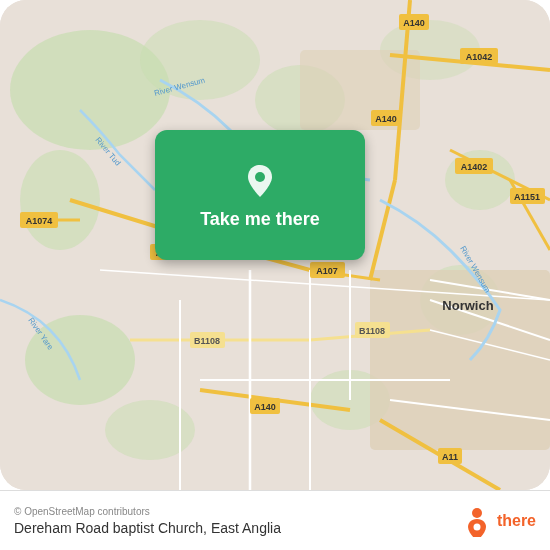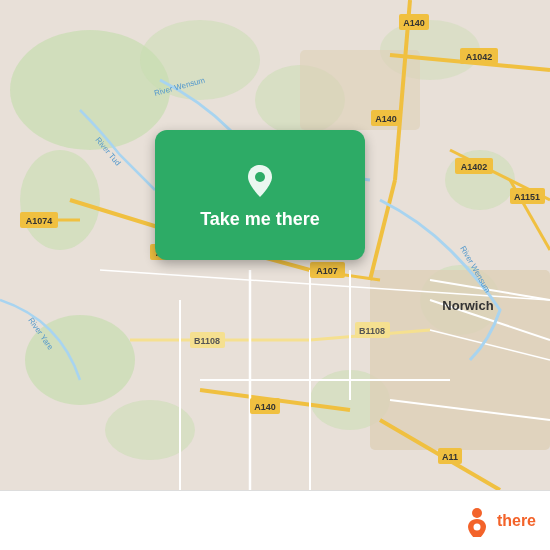--- a/index.html
+++ b/index.html
@@ -10,20 +10,21 @@
       font-family: Arial, sans-serif;
       position: relative;
     }
 
     #map-container {
       width: 550px;
       height: 490px;
       position: relative;
       overflow: hidden;
       background-color: #e8e0d8;
+      border-radius: 26px;
     }
 
     
     #map-svg {
       position: absolute;
       top: 0; left: 0;
       width: 100%; height: 100%;
     }
 
     
@@ -220,20 +221,22 @@
 
       <path d="M20 4 C13 4 8 9 8 16 C8 24 20 36 20 36 C20 36 32 24 32 16 C32 9 27 4 20 4 Z" fill="white" opacity="0.9"></path>
       <circle cx="20" cy="16" r="5" fill="#2dab66"></circle>
     </svg>
     <span id="take-me-there-label">Take me there</span>
   </div>
 </div>
 
 <div id="bottom-bar">
   <div id="location-info">
+    <span id="attribution-text">© OpenStreetMap contributors</span>
+    <span id="location-name">Dereham Road baptist Church, East Anglia</span>
   </div>
 
   <div id="moovit-logo">
 
     <svg id="moovit-icon" viewBox="0 0 32 32" xmlns="http://www.w3.org/2000/svg">
 
       <circle cx="16" cy="8" r="5" fill="#f3632a"></circle>
 
       <path d="M16 14 C10 14 7 18 7 22 C7 28 16 36 16 36 C16 36 25 28 25 22 C25 18 22 14 16 14 Z" fill="#f3632a"></path>
       <circle cx="16" cy="22" r="3.5" fill="white"></circle>

